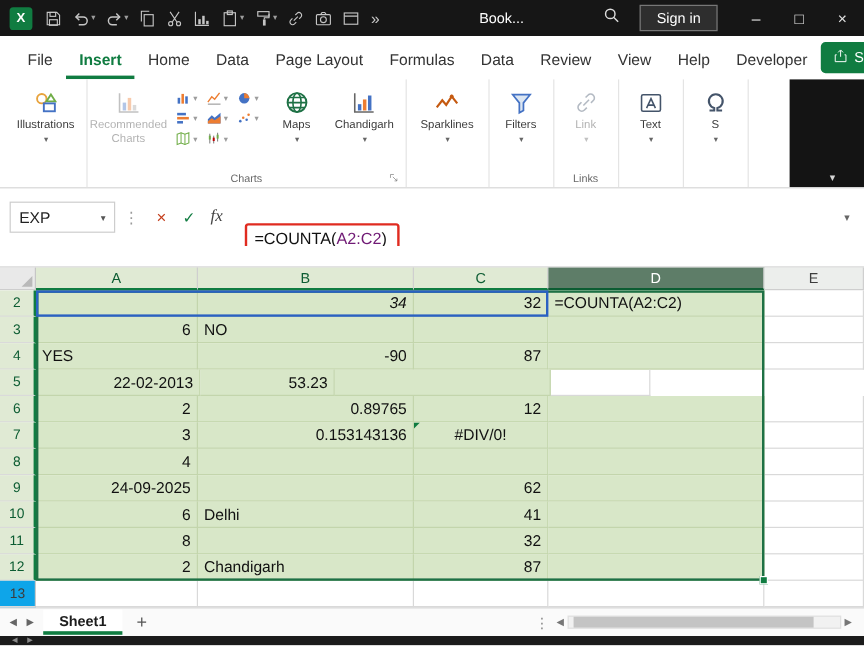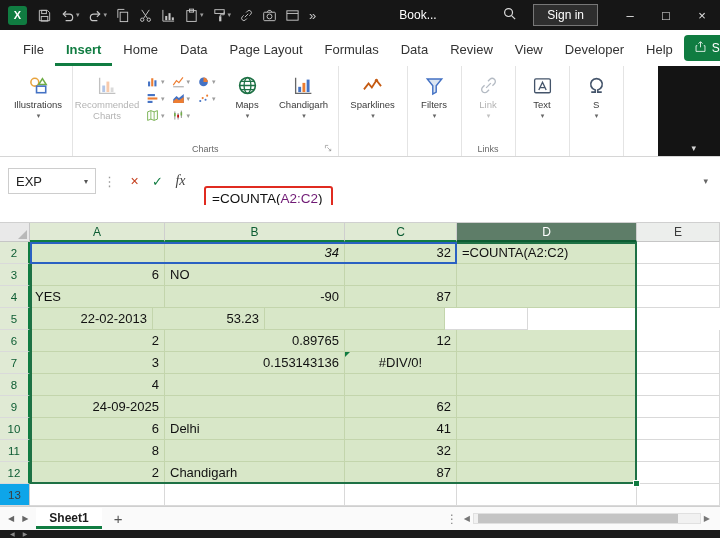--- a/index.html
+++ b/index.html
@@ -197,22 +197,22 @@
     <div id="menu-tabs" style="display:flex;align-items:flex-end;">
         <span class="mtab">File</span>
         <span class="mtab active">Insert</span>
         <span class="mtab">Home</span>
         <span class="mtab">Data</span>
         <span class="mtab">Page Layout</span>
         <span class="mtab">Formulas</span>
         <span class="mtab">Data</span>
         <span class="mtab">Review</span>
         <span class="mtab">View</span>
+        <span class="mtab">Help</span>
         <span class="mtab">Developer</span>
-        <span class="mtab">Help</span>
       </div>
     <button class="share-btn">
       <span id="share-ic"><svg width="13" height="13" viewBox="0 0 16 16" aria-hidden="true">
             <path d="M8 9V2.5" stroke="currentColor" fill="none"></path>
             <path d="M5.5 4.5 8 2l2.5 2.5" fill="none" stroke="currentColor"></path>
             <path d="M4 7H2.5v7h11V7H12" fill="none" stroke="currentColor"></path>
           </svg></span>
       <span>Share</span>
 
     </button>
@@ -491,21 +491,21 @@
         <div class="grow">
           <div class="rhead rangerow" style="width: 30px;">4</div>
           <div class="cell sel" style="width: 135px;">YES</div>
           <div class="cell ar sel" style="width: 180px;">-90</div>
           <div class="cell ar sel" style="width: 112px;">87</div>
           <div class="cell sel" style="width: 180px;"></div>
           <div class="cell" style="width: 83px;"></div>
         </div>
         <div class="grow">
           <div class="rhead rangerow" style="width: 30px;">5</div>
-          <div class="cell ar sel" style="width: 123px;">22-02-2013</div>
+          <div class="cell ar sel" style="width: 137px;">22-02-2013</div>
           <div class="cell ar sel" style="width: 112px;">53.23</div>
           <div class="cell sel" style="width: 180px;"></div>
           <div class="cell" style="width: 83px;"></div>
         </div>
         <div class="grow">
           <div class="rhead rangerow" style="width: 30px;">6</div>
           <div class="cell ar sel" style="width: 135px;">2</div>
           <div class="cell ar sel" style="width: 180px;">0.89765</div>
           <div class="cell ar sel" style="width: 112px;">12</div>
           <div class="cell sel" style="width: 180px;"></div>

